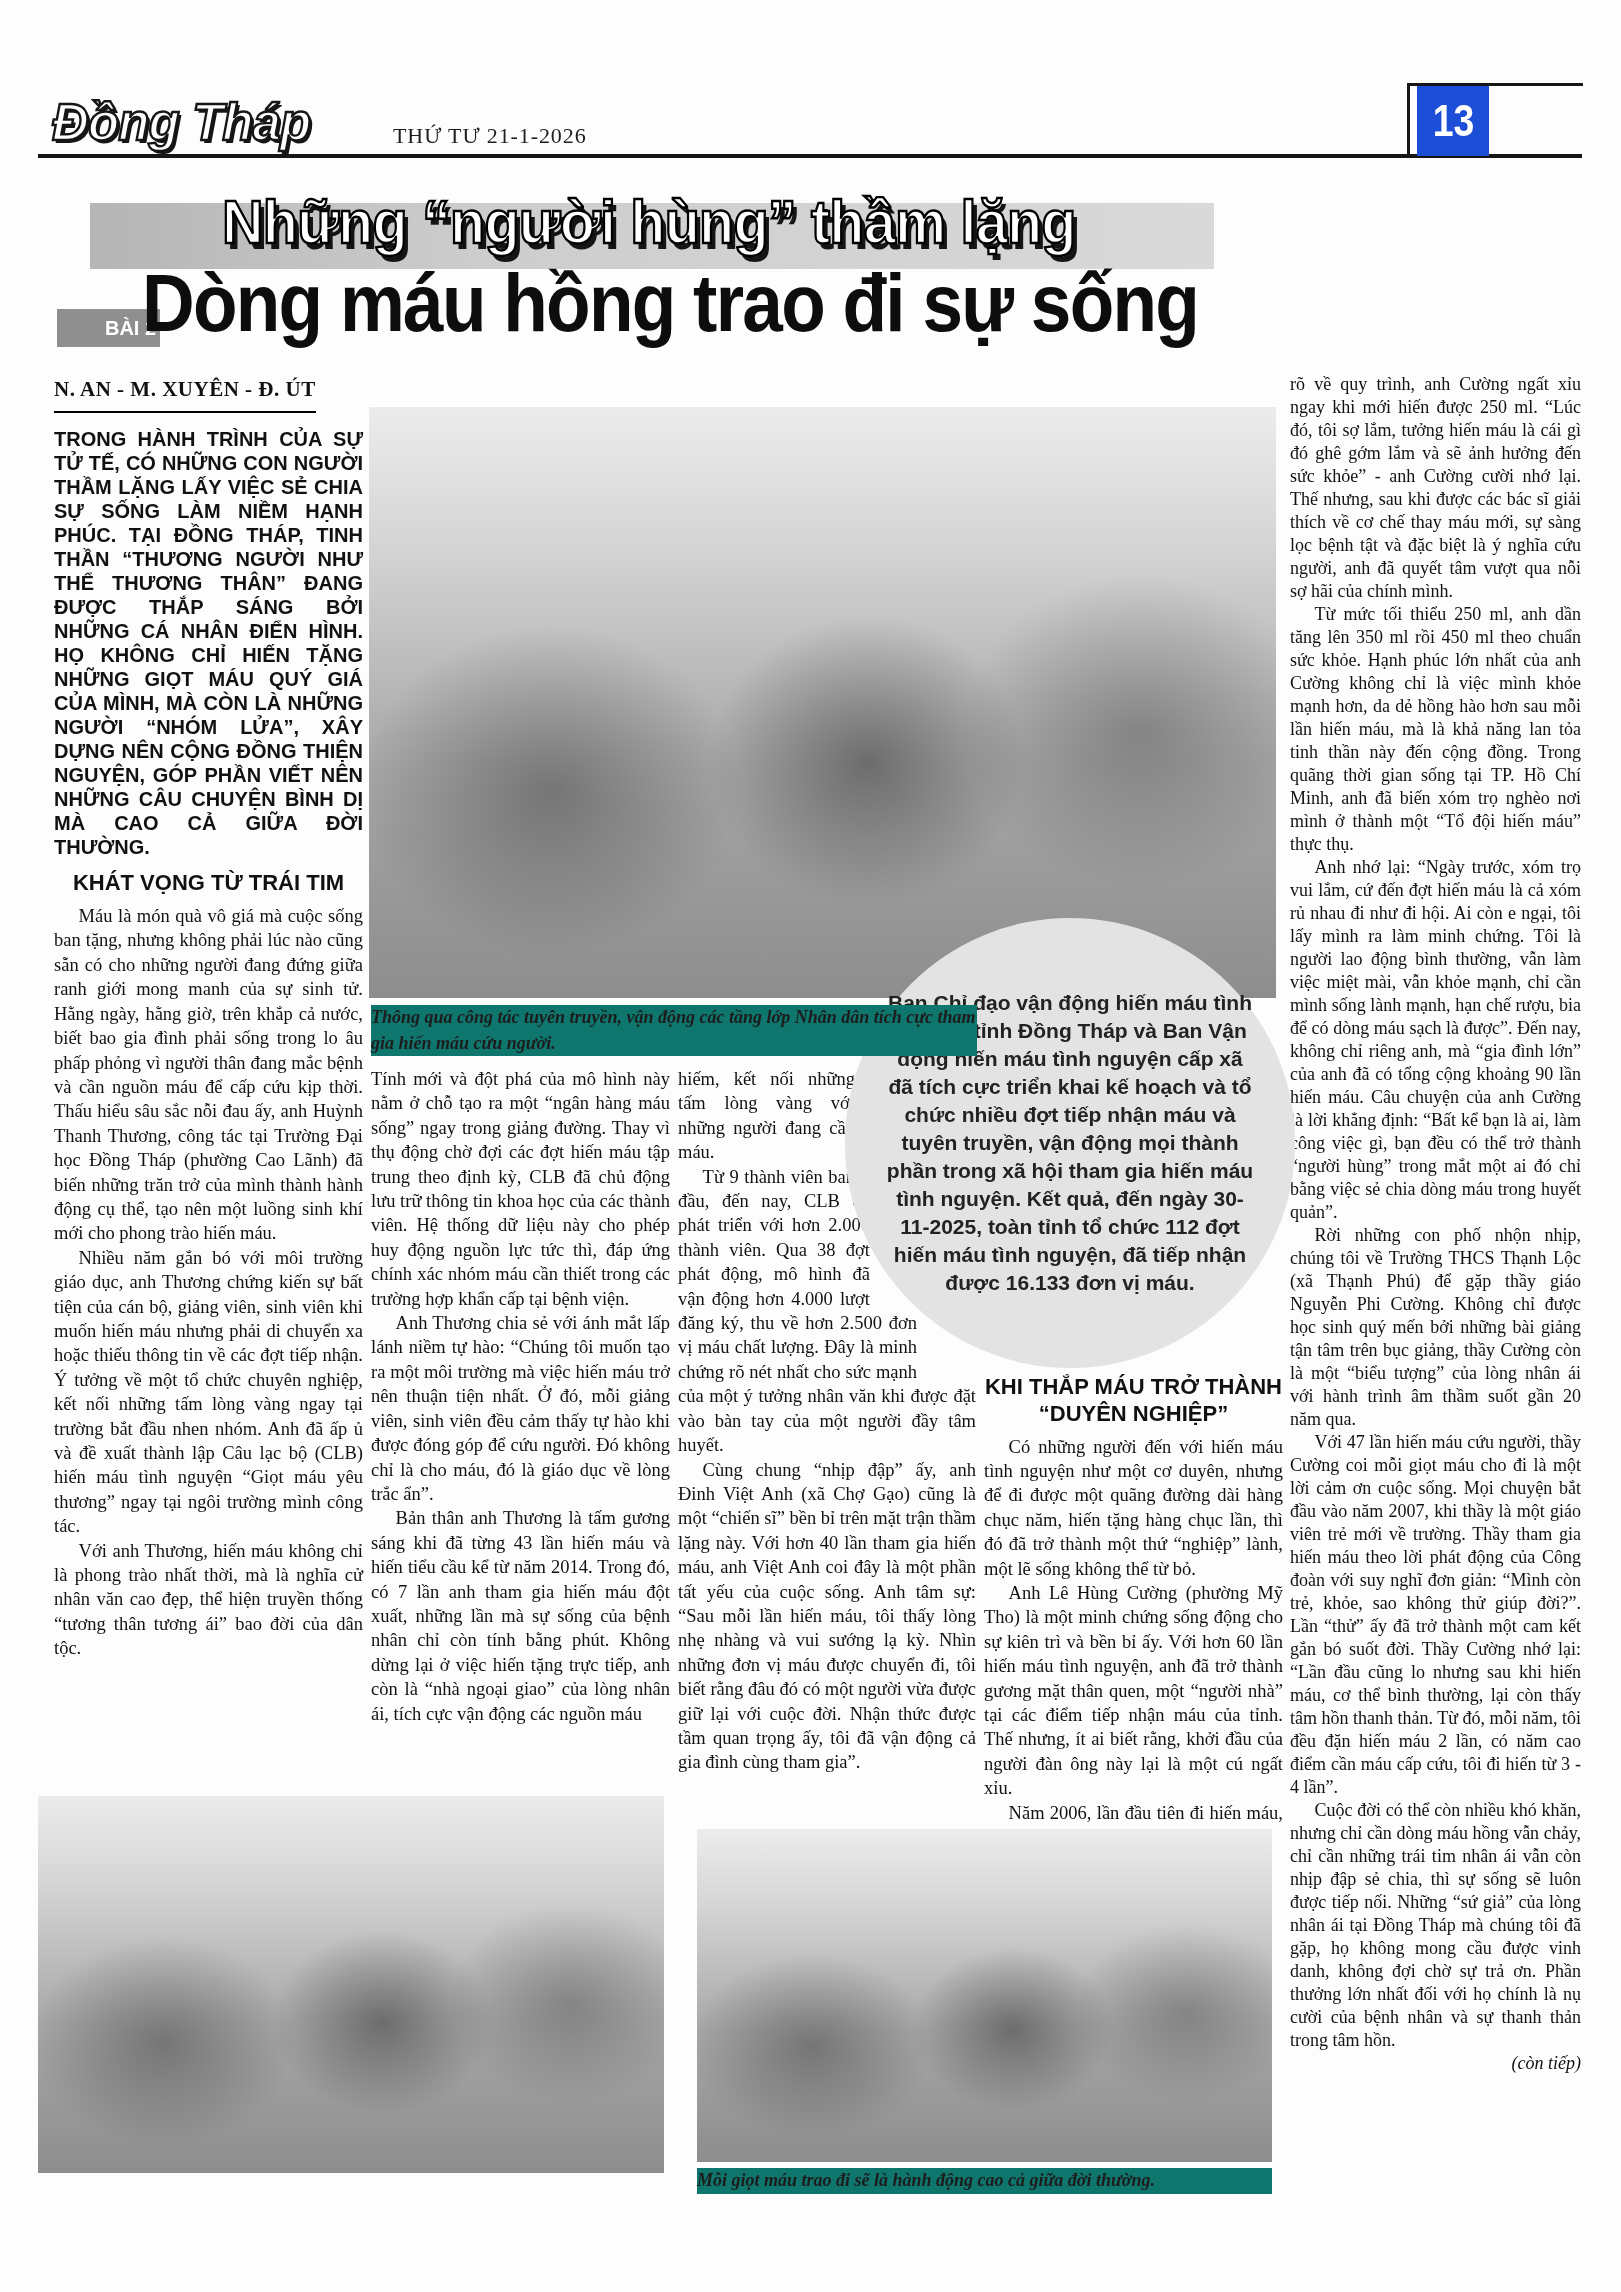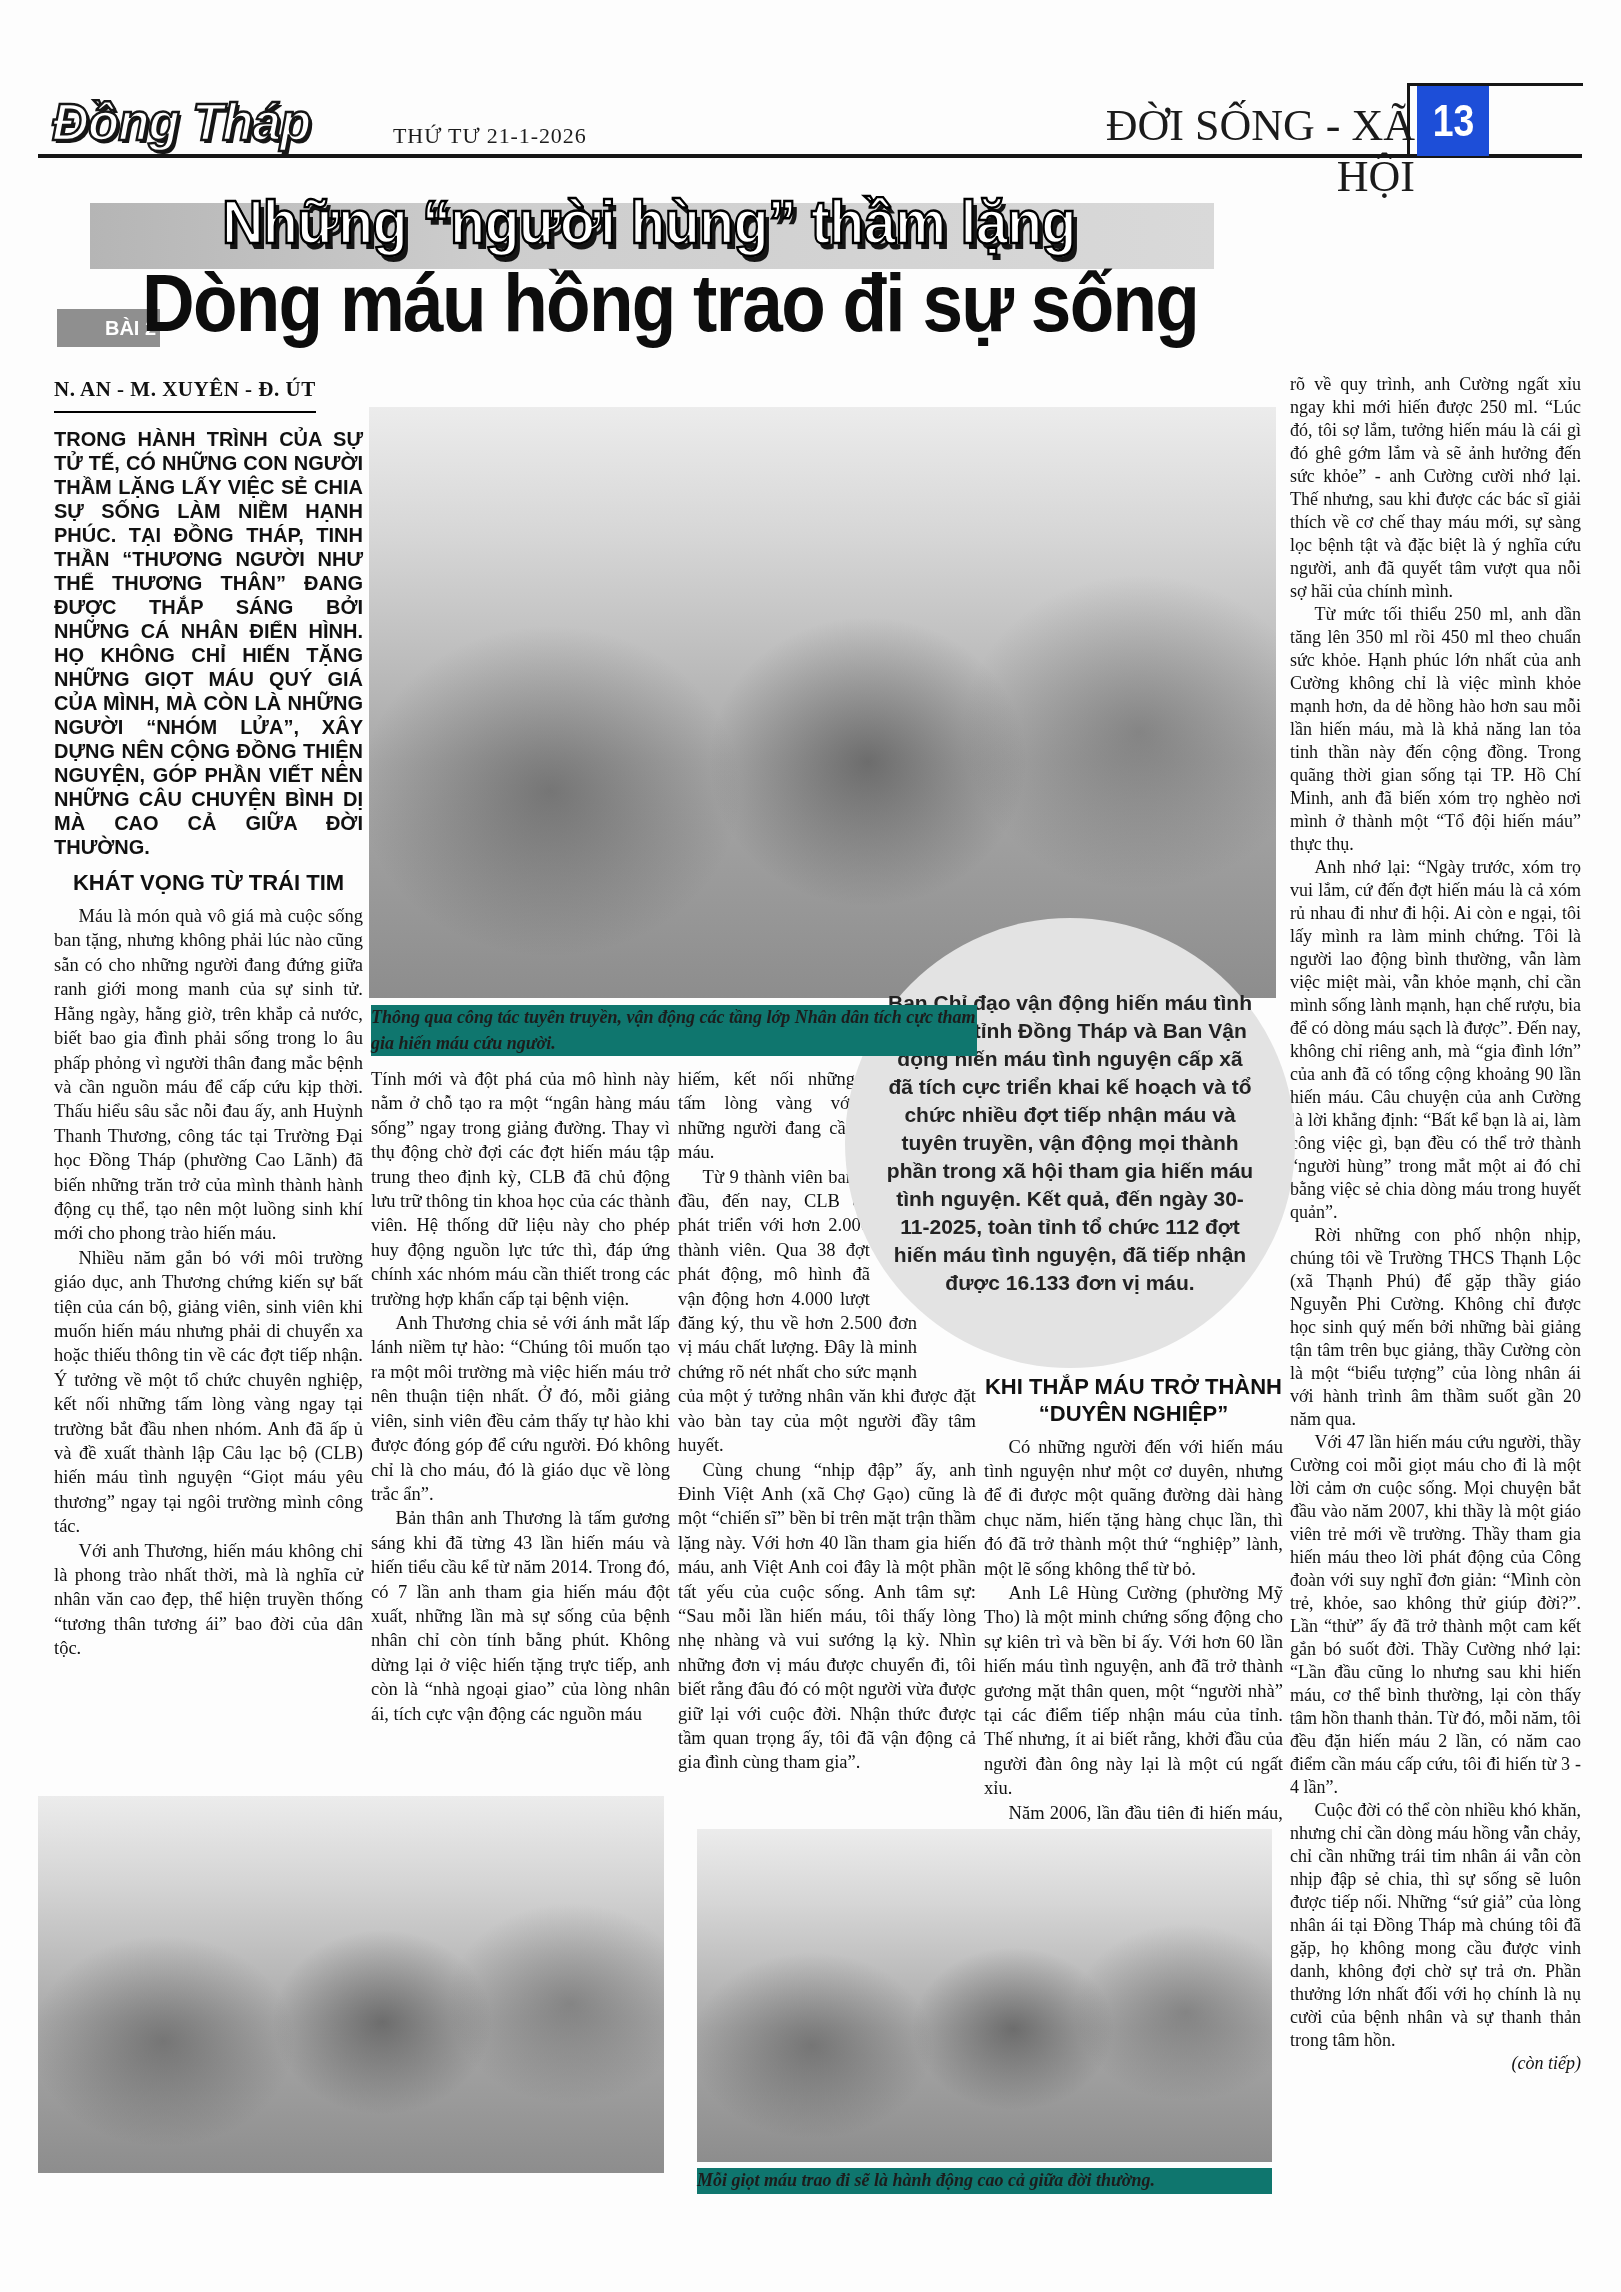--- a/index.html
+++ b/index.html
@@ -68,21 +68,20 @@
   .callout-text{font-family:"Liberation Sans",sans-serif;font-weight:700;font-size:21px;
     line-height:28px;text-align:center;color:#222;padding:24.6px 38px;}
 </style>
 </head>
 <body>
 
 <div class="page">
 
   <div class="abs masthead">Đồng Tháp</div>
   <div class="abs issue-date">THỨ TƯ 21-1-2026</div>
-  <div class="abs section-title">ĐỜI SỐNG - XÃ HỘI</div>
   <div class="abs header-rule"></div>
   <div class="abs corner-top"></div>
   <div class="abs corner-left"></div>
   <div class="abs pagenum-box">
     <span class="pagenum">13</span>
   </div>
 
   <div class="abs kicker-band"></div>
   <div class="abs kicker">Những “người hùng” thầm lặng</div>
   <div class="abs series-badge">BÀI 2</div>

